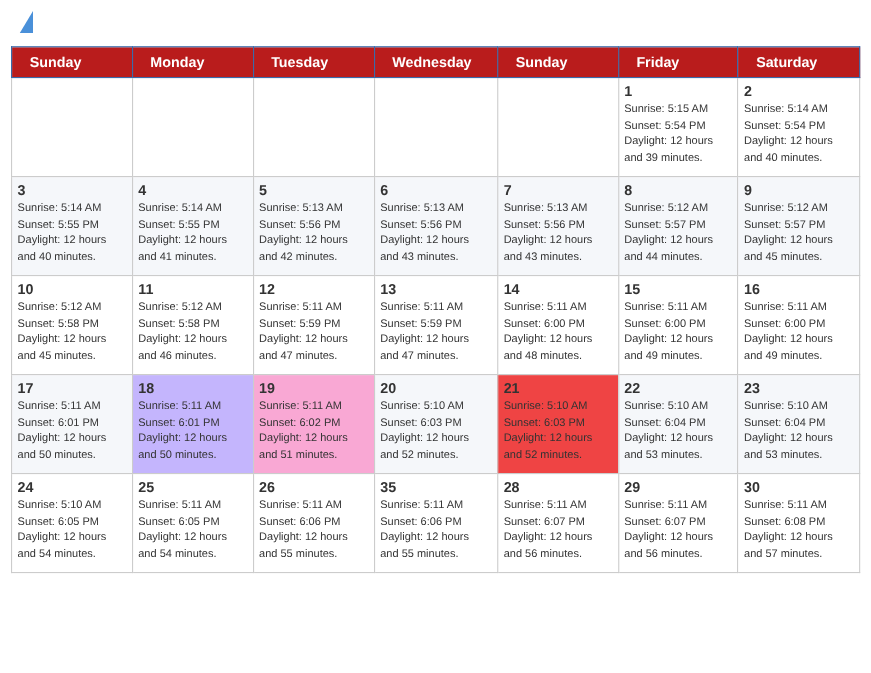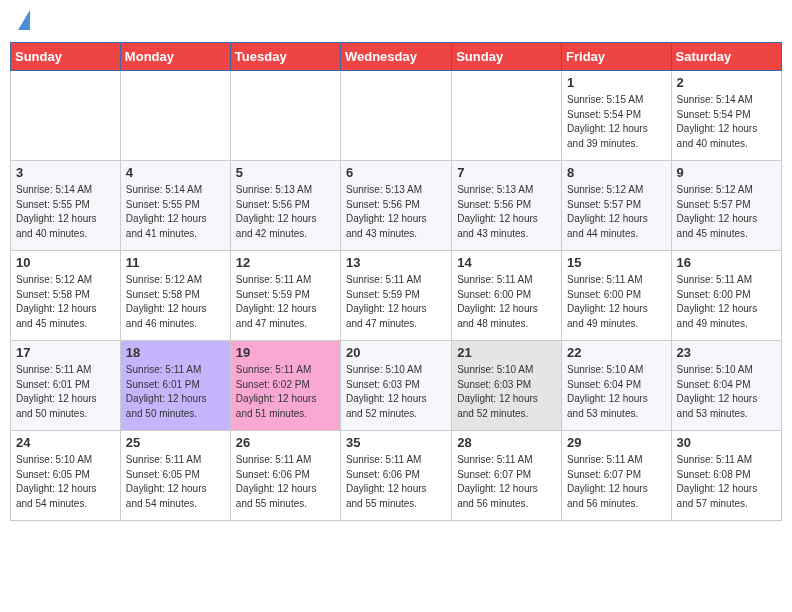--- a/index.html
+++ b/index.html
@@ -55,25 +55,25 @@
     .location {
       font-size: 16px;
       color: #555;
     }
     .calendar {
       width: 100%;
       border-collapse: collapse;
       border: 1px solid #ccc;
     }
     .calendar th {
-      background-color: #ef4444;
+      background-color: #b91c1c;
       color: #fff;
       font-size: 13px;
       font-weight: bold;
-      padding: 6px 4px;
+      padding: 6px 16px;
       text-align: left;
       border: 1px solid #3a6aaa;
     }
     .calendar td {
       border: 1px solid #ccc;
       vertical-align: top;
       padding: 4px 5px;
       height: 90px;
       width: 113px;
       font-size: 10.5px;
@@ -273,21 +273,21 @@
 Daylight: 12 hours
 and 51 minutes.</div>
         </td>
         <td style="background: rgb(245, 247, 250);">
           <span class="day-number">20</span>
           <div class="day-info" style="white-space: pre-line;">Sunrise: 5:10 AM
 Sunset: 6:03 PM
 Daylight: 12 hours
 and 52 minutes.</div>
         </td>
-        <td style="background: #e5e5e5;">
+        <td style="background: #ef4444;">
           <span class="day-number">21</span>
           <div class="day-info" style="white-space: pre-line;">Sunrise: 5:10 AM
 Sunset: 6:03 PM
 Daylight: 12 hours
 and 52 minutes.</div>
         </td>
         <td style="background: rgb(245, 247, 250);">
           <span class="day-number">22</span>
           <div class="day-info" style="white-space: pre-line;">Sunrise: 5:10 AM
 Sunset: 6:04 PM

